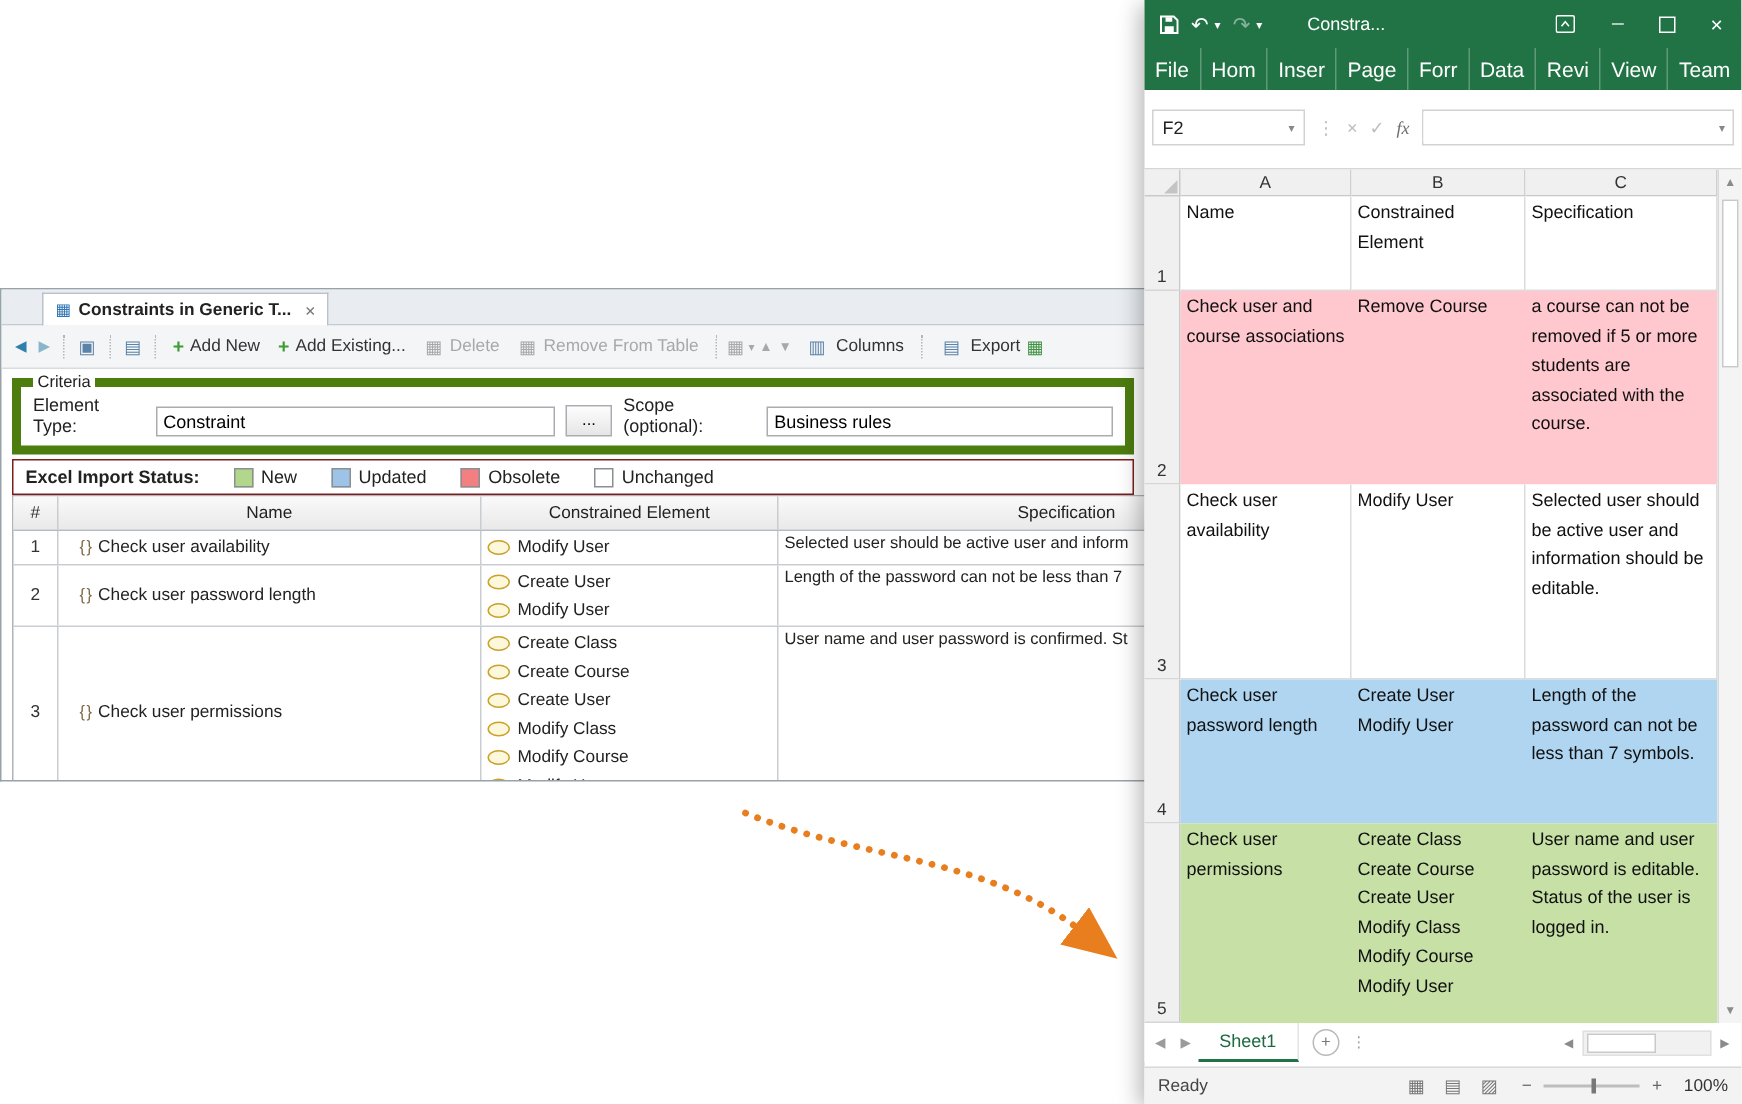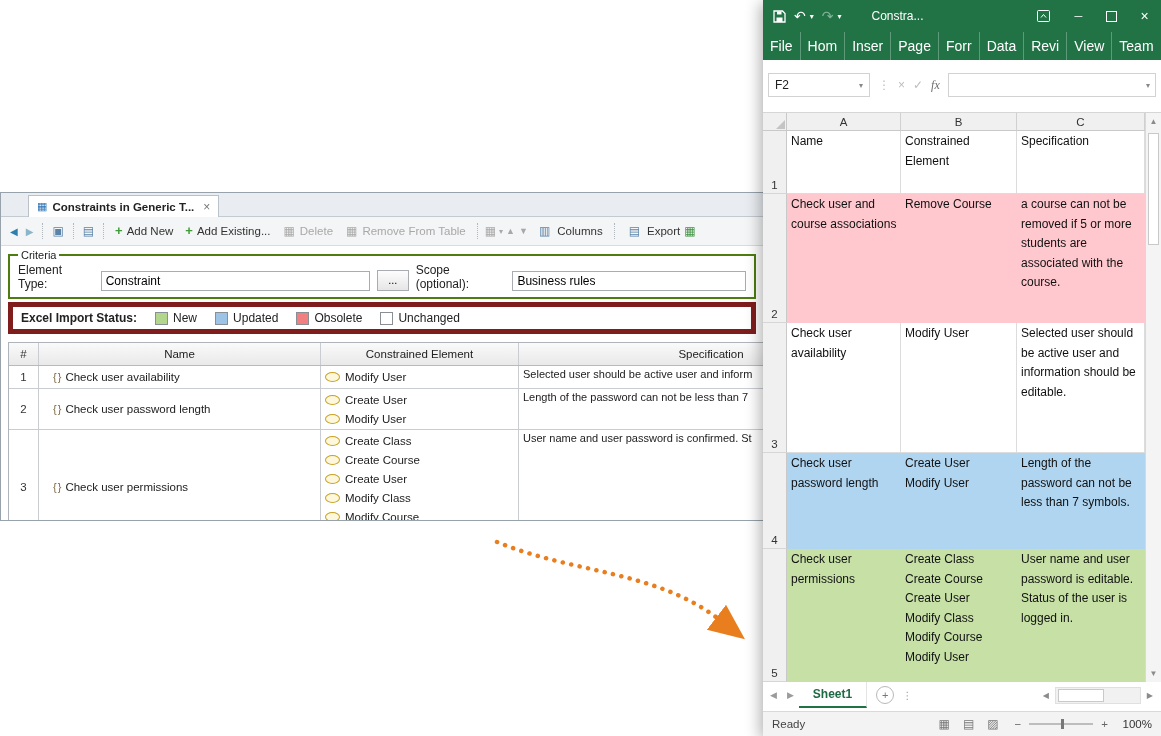--- a/index.html
+++ b/index.html
@@ -24,31 +24,31 @@
   .dis{color:#a8a8a8}
   .vsep{width:0;height:16px;border-left:1px dotted #b1b7bd;margin:0 4px;flex:none}
   .nav{color:#2f7fae;font-size:10px;padding:2px 3px}
   .nav.fwd{color:#8ab6cc}
   .plus{color:#3d9c35;font-weight:bold;font-size:13px;line-height:10px}
   .tblico{color:#5b83a8;font-size:12px;padding:2px 3px}
   .grayico{color:#a8a8a8;font-size:12px;padding:2px 1px}
   .greenico{color:#3f9142;font-size:12px}
   .ddown{font-size:8px;color:#a8a8a8}
 
-  .criteria{margin:3px 7px 3px;border:2px solid #4d7c0f;padding:2px 8px 6px;flex:none}
+  .criteria{margin:3px 7px 3px;border:6px solid #4d7c0f;padding:2px 8px 6px;flex:none}
   .criteria legend{font-size:11px;padding:0 3px}
   .crow{display:flex;align-items:flex-end;gap:7px;font-size:12px}
   .crow input{height:18px;border:1px solid #a9adb2;font-size:12px;padding:0 4px;font-family:inherit;box-sizing:content-box}
   .in-etype{width:262px}
   .btn-dots{width:32px;height:21px;border:1px solid #a9adb2;background:linear-gradient(#fdfdfd,#e6e6e6);
             font-size:11px;line-height:1;font-family:inherit}
   .in-scope{width:226px}
 
-  .istatus{margin:0 7px 8px;border:5px solid #7f1d1d;padding:4px 8px;flex:none;
-           display:flex;align-items:center;gap:18px;font-size:12px}
+  .istatus{margin:0 7px 0;border:1px solid #7f1d1d;padding:4px 8px;flex:none;
+           display:flex;align-items:center;gap:23px;font-size:12px}
   .lg{display:flex;align-items:flex-end;gap:5px}
   .sq{width:13px;height:13px;border:1px solid #8a8f94;box-sizing:border-box;flex:none}
 
   .mtable{margin-left:7px;width:900px;border:1px solid #aeb4ba;font-size:11.5px;flex:none}
   .mtr{display:flex;border-bottom:1px solid #c9cdd1}
   .mtr:last-child{border-bottom:none}
   .mth-row{background:linear-gradient(#fafafa,#e9e9e9);border-bottom:1px solid #b5bbc0;height:22px}
   .cell{border-right:1px solid #c9cdd1;box-sizing:border-box;overflow:hidden}
   .c-num{width:30px;display:flex;align-items:center;justify-content:center;color:#333;flex:none}
   .c-name{width:282px;display:flex;align-items:center;gap:5px;padding:0 4px 0 14px;flex:none}
@@ -109,21 +109,21 @@
   .xcell{box-sizing:border-box;padding:1px 4px 0;font-size:12px;line-height:19.5px;color:#111;
          white-space:pre-line;overflow:hidden;flex:none}
   .wrow .xcell{border-right:1px solid #dcdcdc;border-bottom:1px solid #dcdcdc}
   .vscroll{position:absolute;top:0;right:0;width:16px;bottom:0;background:#f4f4f4;border-left:1px solid #d9d9d9;
            box-sizing:border-box;display:flex;flex-direction:column;justify-content:space-between;align-items:center;
            font-size:8px;color:#8b8b8b;padding:4px 0}
   .vthumb{position:absolute;left:2px;right:2px;top:20px;height:110px;background:#fff;border:1px solid #c9c9c9}
 
   .sheetbar{height:26px;display:flex;align-items:center;background:#fff;padding:0 2px;flex:none;color:#9b9b9b}
   .snav{padding:0 5px;font-size:9px}
-  .stab{height:100%;display:flex;align-items:center;padding:0 14px;color:#1e6b41;font-weight:bold;font-size:12px;
+  .stab{height:100%;display:flex;align-items:center;padding:0 14px;color:#1e6b41;font-weight:normal;font-size:12px;
         border-bottom:2px solid #217346;border-right:1px solid #e4e4e4;box-sizing:border-box;background:#fff}
   .addsheet{width:16px;height:16px;border:1px solid #b9b9b9;border-radius:50%;display:flex;align-items:center;
             justify-content:center;color:#777;font-size:11px;margin-left:9px;line-height:1}
   .sdots{margin-left:8px;font-size:10px;color:#9b9b9b}
   .hscroll{margin-left:auto;display:flex;align-items:center;gap:3px;padding-right:3px}
   .harrow{font-size:8px;color:#8b8b8b;padding:0 3px}
   .htrack{width:84px;height:15px;background:#f1f1f1;border:1px solid #e0e0e0;position:relative}
   .hthumb{position:absolute;left:2px;top:1px;bottom:1px;width:44px;background:#fff;border:1px solid #c9c9c9}
 
   .xstatus{height:24px;background:#f3f3f3;border-top:1px solid #d9d9d9;display:flex;align-items:center;

